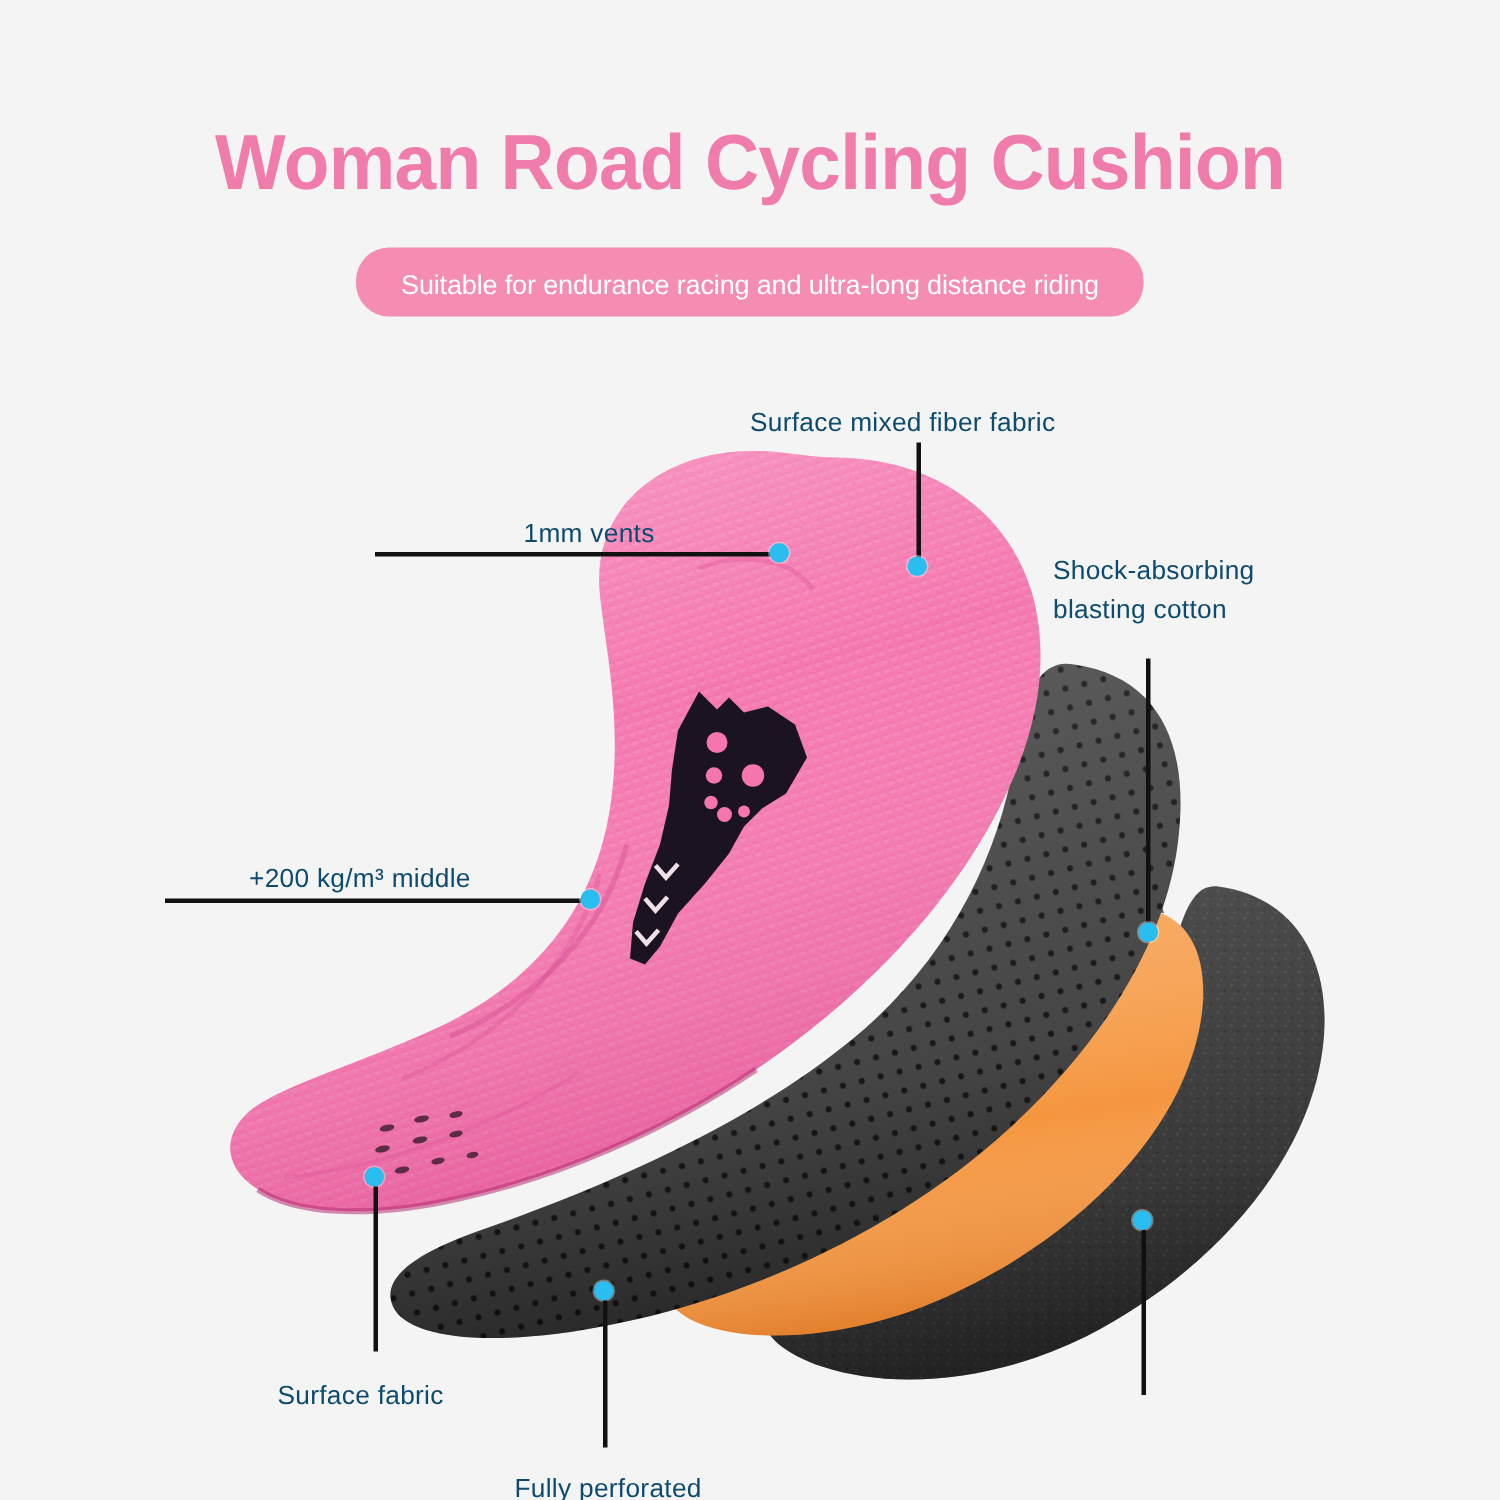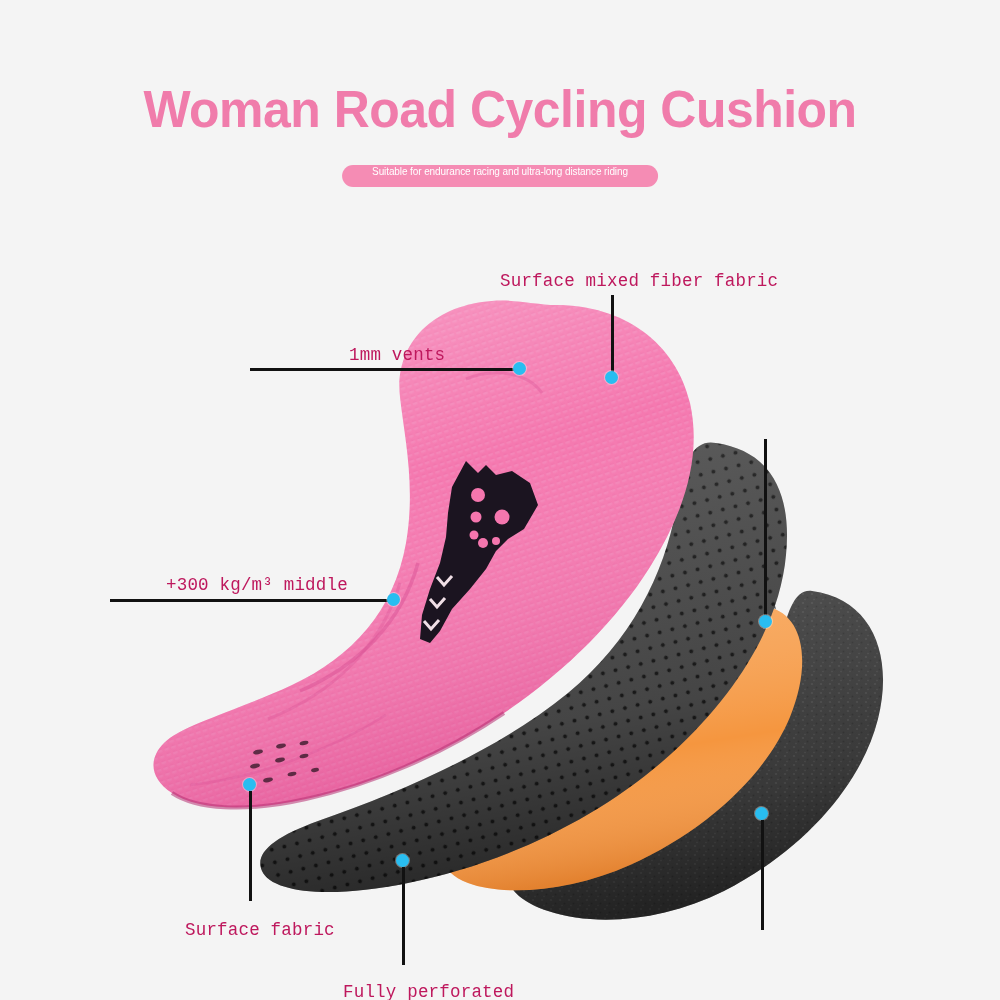--- a/index.html
+++ b/index.html
@@ -28,39 +28,38 @@
     font-family: "Liberation Sans", sans-serif;
     transform: scaleX(0.96);
   }
   .badge {
     position: absolute;
     top: 122px; left: 50%;
     transform: translateX(-50%);
     background: #f58cb4;
     color: #ffffff;
     border-radius: 22px;
-    padding: 1px 30px 10px;
-    font-size: 10px;
+    padding: 15px 30px 10px;
+    font-size: 18px;
     white-space: nowrap;
     letter-spacing: -0.1px;
   }
 
   
   #stage { position: absolute; inset: 0; }
   #stage svg { position: absolute; top: 0; left: 0; }
 
   
   .callout-label {
     position: absolute;
     font-size: 17.5px;
-    color: #be185d;
+    color: #0c4a6e;
     letter-spacing: 0.2px;
     line-height: 1.5;
     white-space: pre-line;
-    font-family: Liberation Mono, monospace;
   }
   .dot {
     position: absolute;
     width: 13px; height: 13px;
     border-radius: 50%;
     background: #29bdf0;
     box-shadow: 0 0 0 1px rgba(255,255,255,.35);
   }
   .leader {
     position: absolute;
@@ -254,24 +253,26 @@
   </div>
 
   <div class="callout-label" style="left:500px; top:225px;">Surface mixed fiber fabric</div>
   <div class="leader v" style="left:611px; top:252px; height:78px;"></div>
   <div class="dot" style="left:605px; top:328px;"></div>
 
   <div class="callout-label" style="left:349px; top:299px;">1mm vents</div>
   <div class="leader h" style="left:250px; top:325px; width:272px;"></div>
   <div class="dot" style="left:513px; top:319px;"></div>
 
+  <div class="callout-label" style="left:702px; top:324px;">Shock-absorbing
+blasting cotton</div>
   <div class="leader v" style="left:764px; top:396px; height:184px;"></div>
   <div class="dot" style="left:759px; top:572px;"></div>
 
-  <div class="callout-label" style="left:166px; top:529px;">+300 kg/m³ middle</div>
+  <div class="callout-label" style="left:166px; top:529px;">+200 kg/m³ middle</div>
   <div class="leader h" style="left:110px; top:556px; width:286px;"></div>
   <div class="dot" style="left:387px; top:550px;"></div>
 
   <div class="dot" style="left:243px; top:735px;"></div>
   <div class="leader v" style="left:249px; top:748px; height:110px;"></div>
   <div class="callout-label" style="left:185px; top:874px;">Surface fabric</div>
 
   <div class="dot" style="left:396px; top:811px;"></div>
   <div class="leader v" style="left:402px; top:824px; height:98px;"></div>
   <div class="callout-label" style="left:343px; top:936px;">Fully perforated

